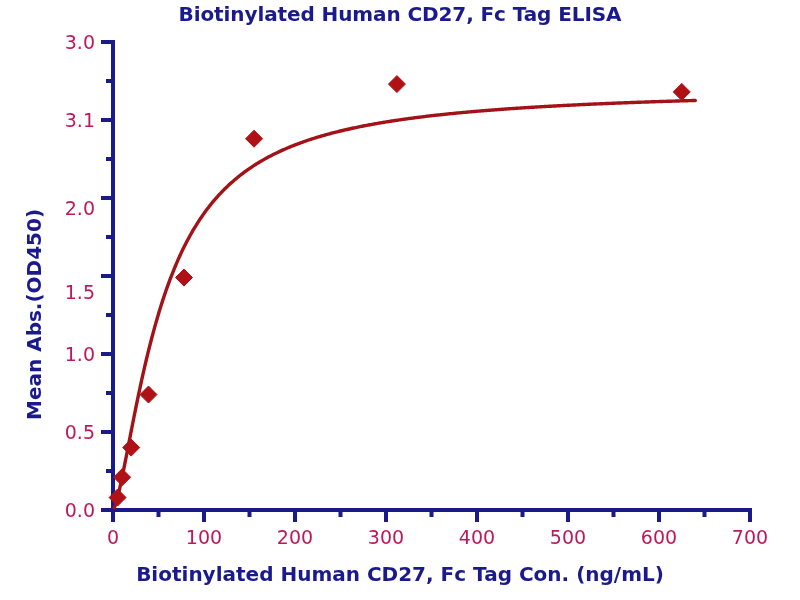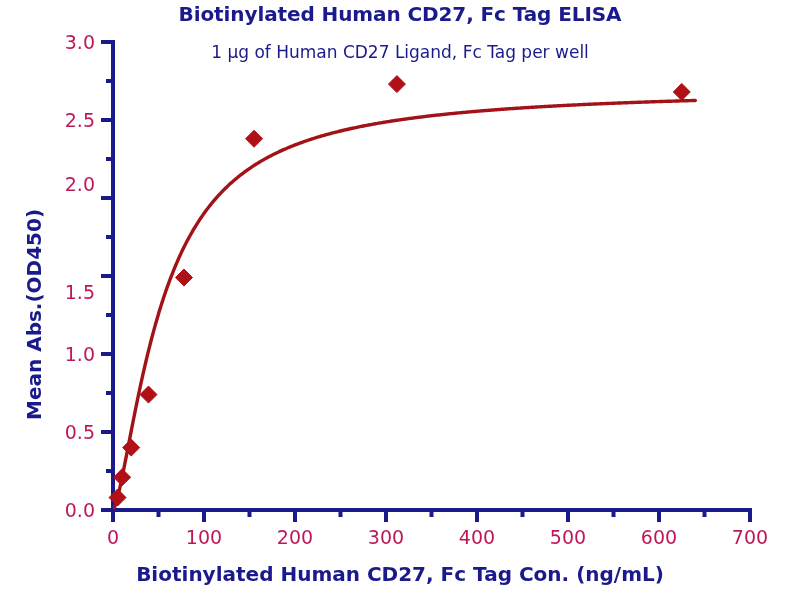--- a/index.html
+++ b/index.html
@@ -87,21 +87,20 @@
     width: 800px;
     height: 600px;
   }
 </style>
 </head>
 <body>
 
 <div id="chart-root">
 
   <div class="chart-title">Biotinylated Human CD27, Fc Tag ELISA</div>
-  <div class="chart-subtitle">1 µg of Human CD27 Ligand, Fc Tag per well</div>
 
   <div class="y-axis-title">Mean Abs.(OD450)</div>
   <div class="x-axis-title">Biotinylated Human CD27, Fc Tag Con. (ng/mL)</div>
 
   <svg class="plot" viewBox="0 0 800 600">
     <g id="axes-group">
         <path d="M 113 42 L 113 510 L 750 510" fill="none" stroke="#1a1a8c" stroke-width="4" stroke-linecap="square"></path>
         <line x1="101" y1="510" x2="113" y2="510" stroke="#1a1a8c" stroke-width="4"></line>
         <line x1="101" y1="432" x2="113" y2="432" stroke="#1a1a8c" stroke-width="4"></line>
         <line x1="101" y1="354" x2="113" y2="354" stroke="#1a1a8c" stroke-width="4"></line>
@@ -160,22 +159,22 @@
           <polygon points="681.75,83.41999999999996 690.25,91.91999999999996 681.75,100.41999999999996 673.25,91.91999999999996" fill="#b01116" stroke="#b01116" stroke-width="1"></polygon>
         </g>
       </g>
   </svg>
 
   <div id="tick-labels">
       <div class="tick-label y" style="left: 95px; top: 510px;">0.0</div>
       <div class="tick-label y" style="left: 95px; top: 432px;">0.5</div>
       <div class="tick-label y" style="left: 95px; top: 354px;">1.0</div>
       <div class="tick-label y" style="left: 95px; top: 268px; margin-top: 24px;">1.5</div>
-      <div class="tick-label y" style="left: 95px; top: 184px; text-align: center;">2.0</div>
-      <div class="tick-label y" style="left: 95px; top: 120px;">2.5</div>
+      <div class="tick-label y" style="left: 95px; top: 208px; text-align: center;">2.0</div>
+      <div class="tick-label y" style="left: 95px; top: 120px;">3.1</div>
       <div class="tick-label y" style="left: 95px; top: 42px;">3.0</div>
       <div class="tick-label x" style="left: 113px; top: 526px;">0</div>
       <div class="tick-label x" style="left: 204px; top: 526px;">100</div>
       <div class="tick-label x" style="left: 295px; top: 526px;">200</div>
       <div class="tick-label x" style="left: 386px; top: 526px;">300</div>
       <div class="tick-label x" style="left: 477px; top: 526px;">400</div>
       <div class="tick-label x" style="left: 568px; top: 526px;">500</div>
       <div class="tick-label x" style="left: 659px; top: 526px;">600</div>
       <div class="tick-label x" style="left: 750px; top: 526px;">700</div>
     </div>

